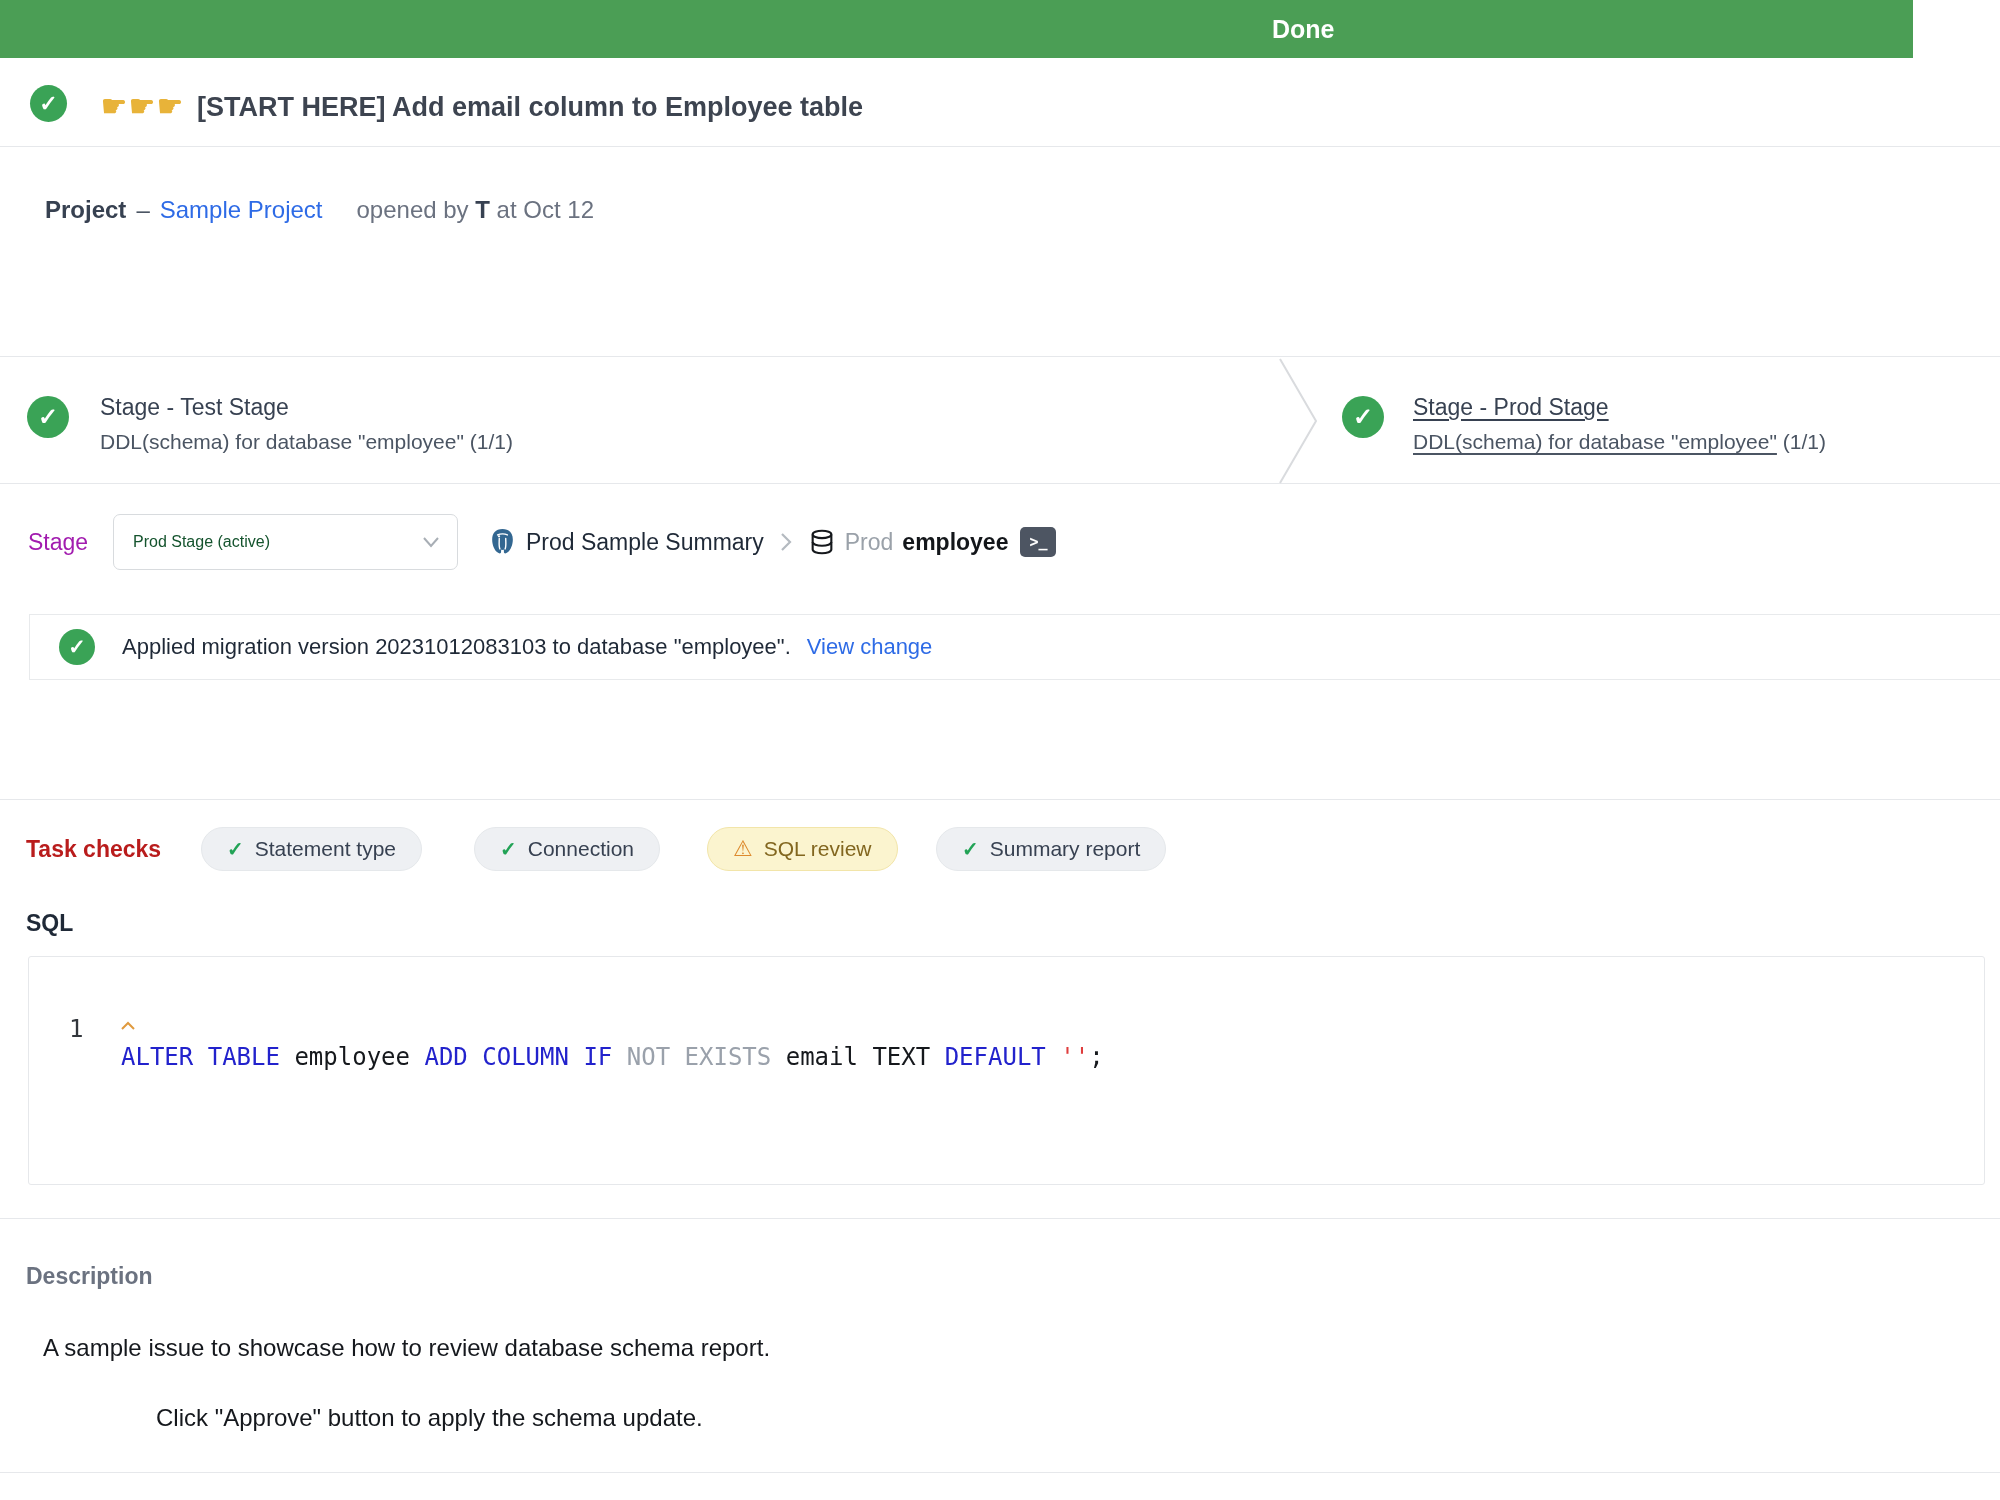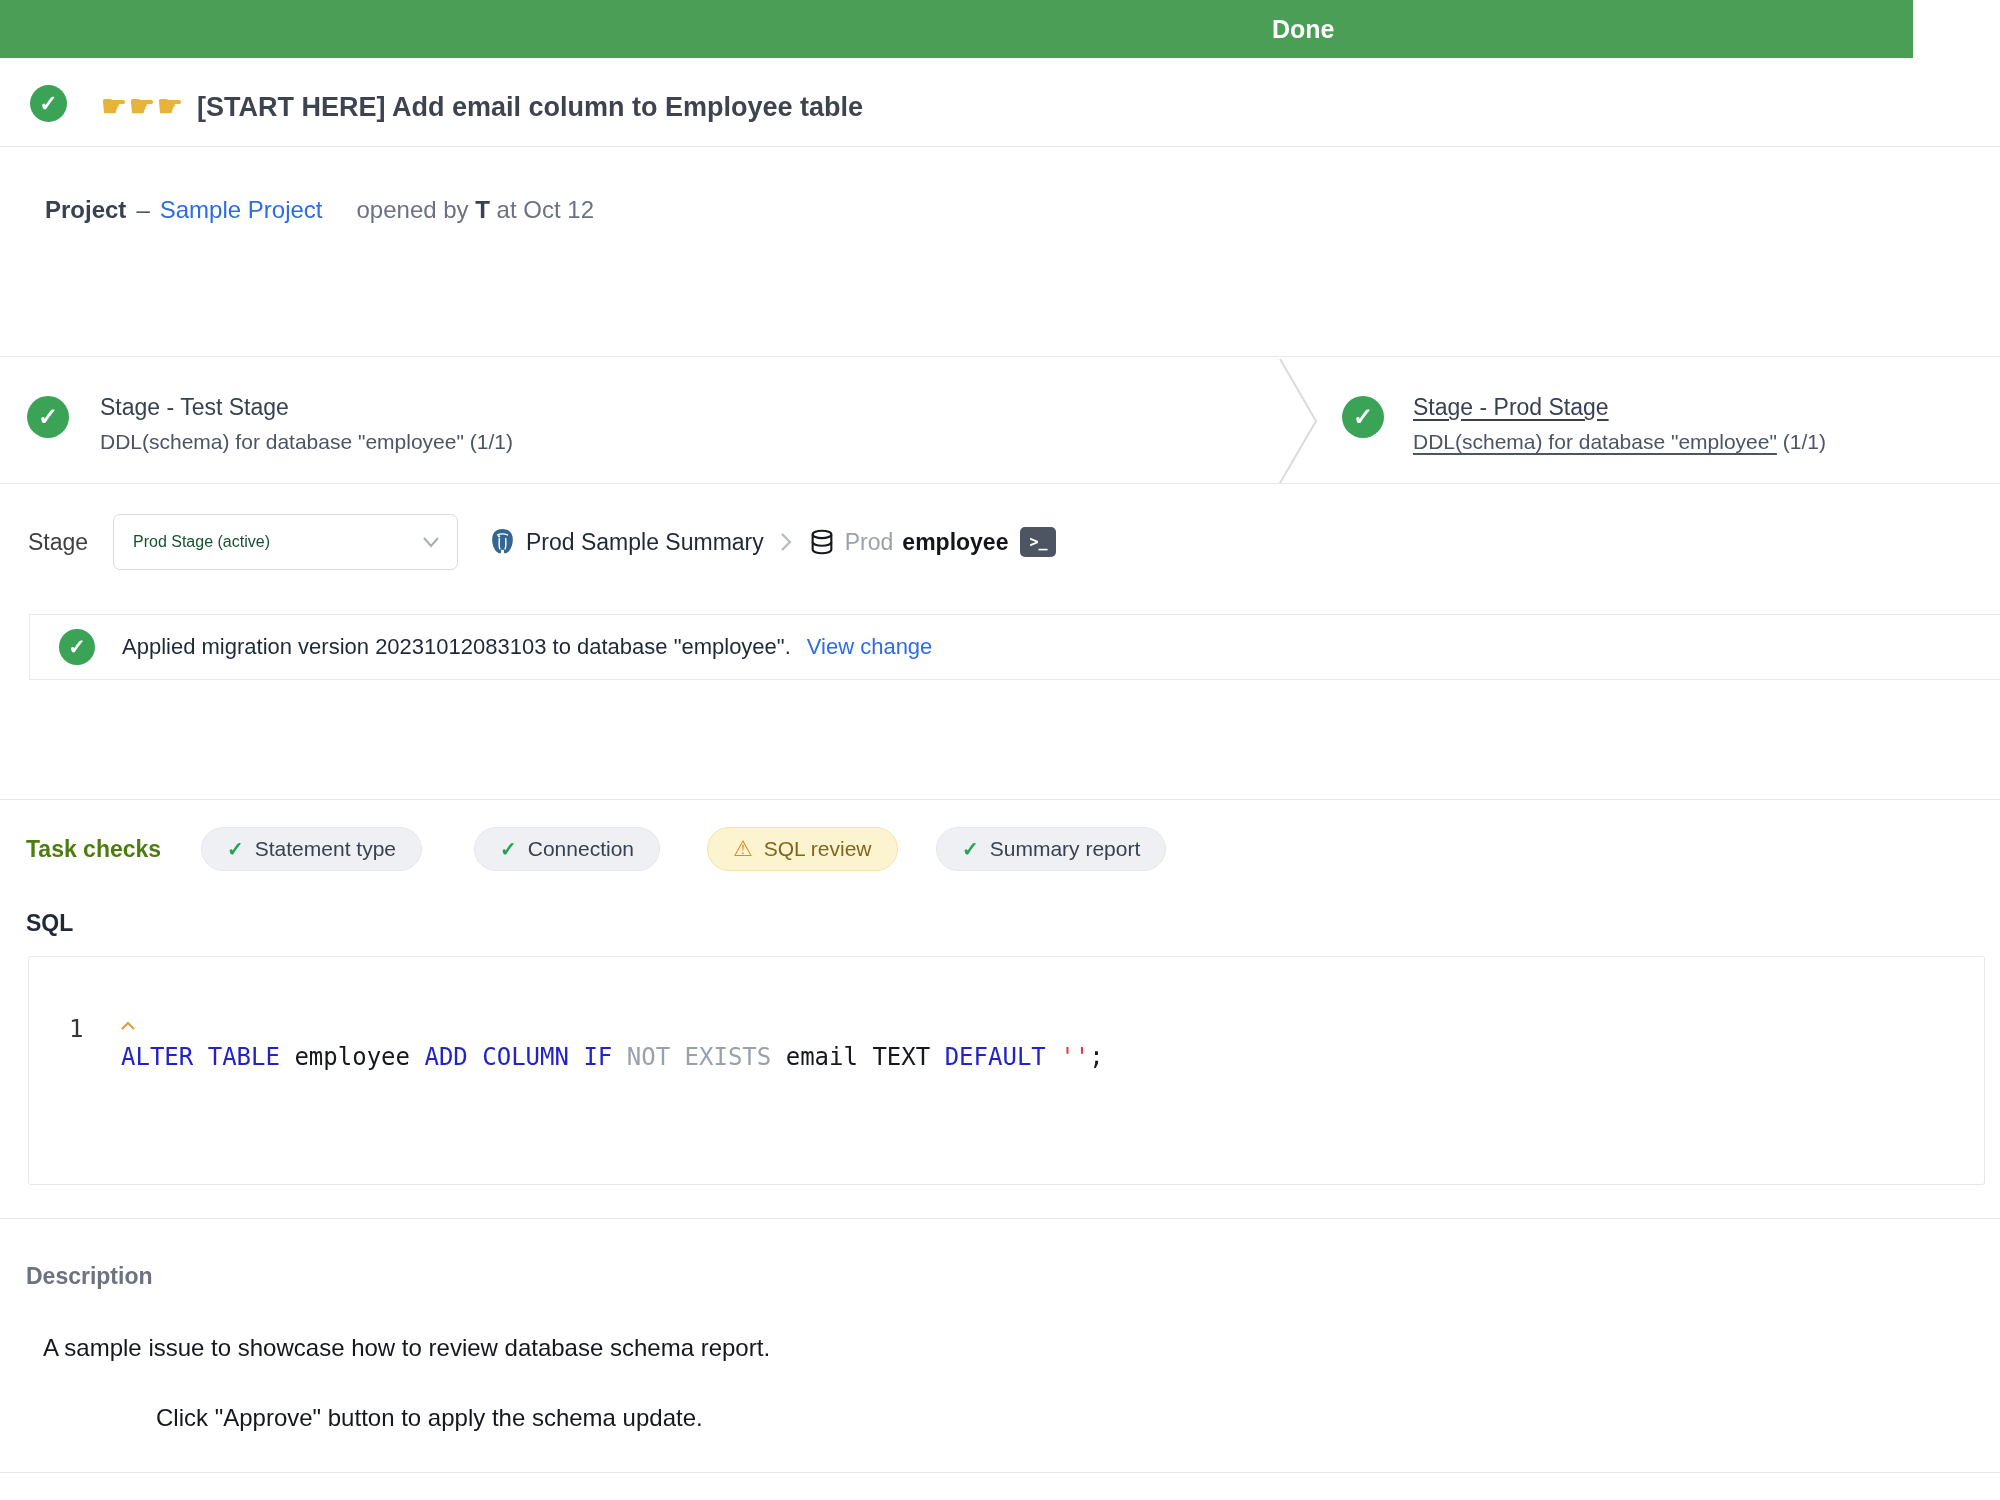--- a/index.html
+++ b/index.html
@@ -32,42 +32,42 @@
   
   .stage-band { position:absolute; left:0; top:356px; width:2000px; height:128px; border-top:1px solid #e6e8eb; border-bottom:1px solid #e6e8eb; }
   .stage-item { position:absolute; top:0; height:128px; }
   .stage-check { position:absolute; top:39px; width:42px; height:42px; font-size:24px; }
   .stage-title { position:absolute; top:37px; font-size:23px; font-weight:500; color:#374151; white-space:nowrap; }
   .stage-sub { position:absolute; top:73px; font-size:21px; color:#4b5563; white-space:nowrap; }
   .u { text-decoration:underline; text-underline-offset:4px; }
   .stage-sep { position:absolute; left:1278px; top:0; }
 
   
-  .sel-label { position:absolute; left:28px; top:514px; line-height:56px; font-size:23px; font-weight:500; color:#404040; }
+  .sel-label { position:absolute; left:28px; top:514px; line-height:56px; font-size:23px; font-weight:500; color:#a21caf; }
   .stage-select { position:absolute; left:113px; top:514px; width:345px; height:56px; background:#fff; border:1px solid #d8dbde; border-radius:7px; display:flex; align-items:center; cursor:pointer; }
   .stage-select .val { margin-left:19px; font-size:16px; color:#14532d; }
   .stage-select .chev { position:absolute; right:16px; top:20px; }
 
   .breadcrumb { position:absolute; left:487px; top:514px; height:56px; display:flex; align-items:center; white-space:nowrap; }
   .breadcrumb .inst { margin-left:8px; font-size:23px; font-weight:500; color:#1f2937; cursor:pointer; }
   .breadcrumb .crumb-chev { margin:0 14px; }
   .breadcrumb .env { margin-left:9px; font-size:23px; color:#9aa1a9; }
   .breadcrumb .db { margin-left:9px; font-size:23px; font-weight:600; color:#13161a; cursor:pointer; }
   .console-chip { margin-left:12px; width:36px; height:30px; background:#4d5562; border-radius:5px; color:#fff; display:inline-flex; align-items:center; justify-content:center; font-family:"DejaVu Sans Mono", monospace; font-size:15px; font-weight:700; cursor:pointer; }
 
   
   .comment-table { position:absolute; left:29px; top:614px; width:1971px; border:1px solid #e8eaec; border-right:none; }
   .comment-head { height:57px; background:#f8f9fa; border-bottom:1px solid #e8eaec; line-height:57px; padding-left:92px; font-size:21px; color:#6b7280; }
   .comment-row { position:relative; height:64px; background:#fff; }
   .comment-row .row-check { position:absolute; left:29px; top:14px; width:36px; height:36px; font-size:21px; }
   .comment-row .txt { position:absolute; left:92px; top:0; line-height:64px; font-size:22px; color:#1f2937; white-space:nowrap; }
   .comment-row .txt .link { margin-left:16px; }
 
   
-  .taskchecks-label { position:absolute; left:26px; top:827px; line-height:44px; font-size:23px; font-weight:600; color:#4d7c0f; }
+  .taskchecks-label { position:absolute; left:26px; top:827px; line-height:44px; font-size:23px; font-weight:600; color:#b91c1c; }
   .pill { position:absolute; top:827px; height:44px; display:inline-flex; align-items:center; gap:11px; padding:0 25px; border-radius:22px; background:#eef0f3; border:1px solid #e5e8eb; font-size:21px; color:#374151; cursor:pointer; white-space:nowrap; }
   .pill .ck { color:#22a356; font-size:20px; font-weight:700; }
   .pill.warning { background:#fbf4cf; border-color:#f2e5a9; color:#82661f; }
   .pill.warning .warn { color:#dd8a2e; font-size:22px; }
 
   
   .sql-label { position:absolute; left:26px; top:910px; font-size:23px; font-weight:600; color:#1f2937; }
   .sql-box { position:absolute; left:28px; top:956px; width:1957px; height:229px; border:1px solid #e6e8eb; border-radius:3px; background:#fff; }
   .sql-line { position:absolute; left:0; top:30px; font-family:"DejaVu Sans Mono", monospace; font-size:24px; white-space:pre; }
   .sql-line .num { position:absolute; left:40px; width:24px; color:#32363c; }

